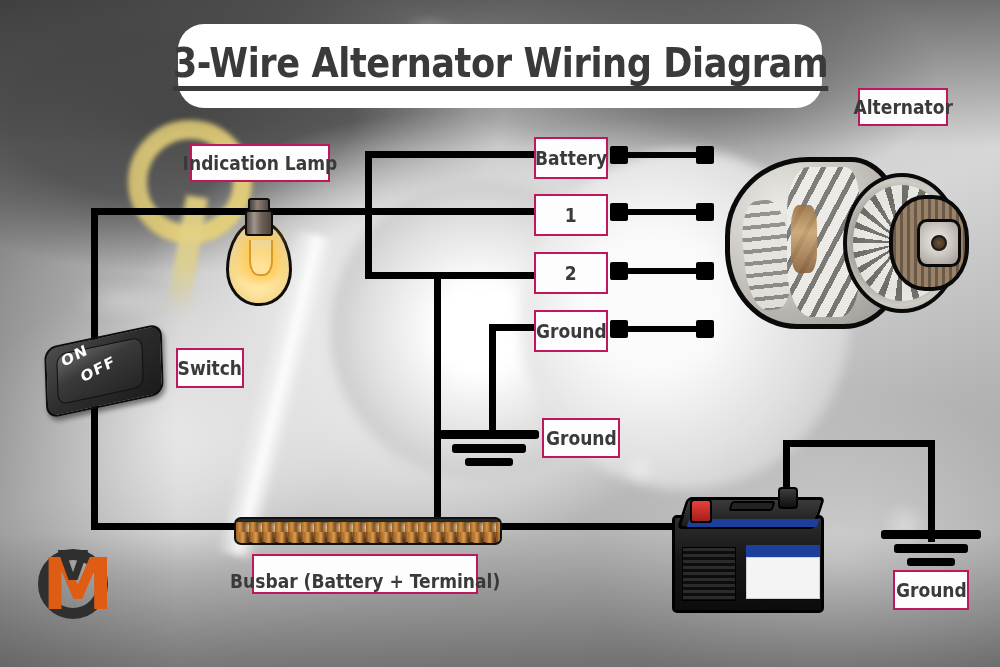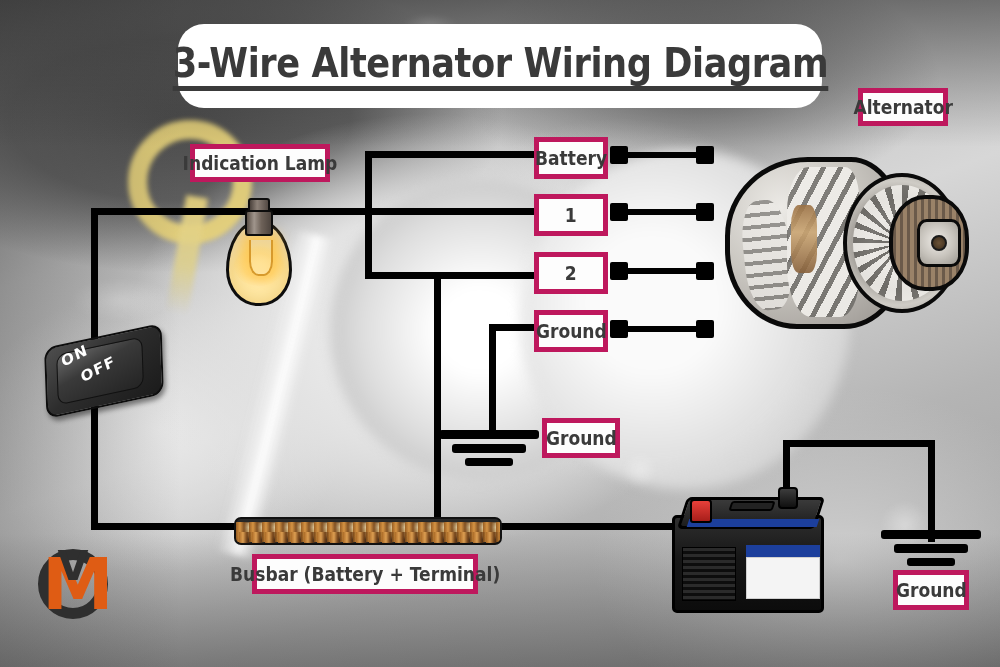--- a/index.html
+++ b/index.html
@@ -85,21 +85,21 @@
     border-bottom:5px solid #3a3a3a;
     padding-bottom:2px;
     line-height:1.05;
     white-space:nowrap;
   }
 
   
   .lbl{
     position:absolute;
     background:#fdfdfd;
-    border:5px solid #be185d;
+    border:2px solid #be185d;
     display:flex;align-items:center;justify-content:center;
     font-family:"DejaVu Sans", sans-serif;
     font-weight:bold;
     color:#3a3a3a;
     font-size:19px;
     transform-origin:center;
     box-sizing:border-box;
     white-space:nowrap;
   }
   .lbl span{display:inline-block;transform:scaleX(.9);}
@@ -460,28 +460,31 @@
   <div class="lbl" style="left:534px;top:194px;width:74px;height:42px;">
     <span>1</span>
   </div>
   <div class="lbl" style="left:534px;top:252px;width:74px;height:42px;">
     <span>2</span>
   </div>
   <div class="lbl" style="left:534px;top:310px;width:74px;height:42px;">
     <span>Ground</span>
   </div>
 
+  <div class="lbl" style="left:176px;top:348px;width:68px;height:40px;">
+    <span>Switch</span>
+  </div>
 
   <div class="lbl" style="left:542px;top:418px;width:78px;height:40px;">
     <span>Ground</span>
   </div>
 
 
 
-  <div class="lbl" style="left:252px;top:554px;width:226px;height:40px;">
+  <div class="lbl" style="left:252px;top:554px;width:226px;height:40px;align-items:flex-end;">
     <span>Busbar (Battery + Terminal)</span>
   </div>
 
   <div class="lbl" style="left:893px;top:570px;width:76px;height:40px;">
     <span>Ground</span>
   </div>
 
   <div class="logo">
     <div class="logo-ring"></div>
     <div class="logo-m">M</div>

